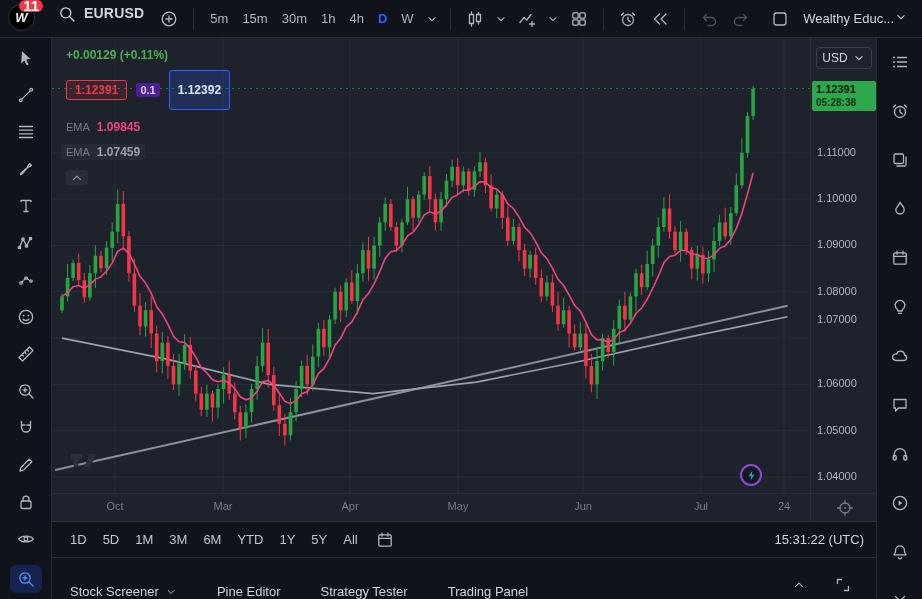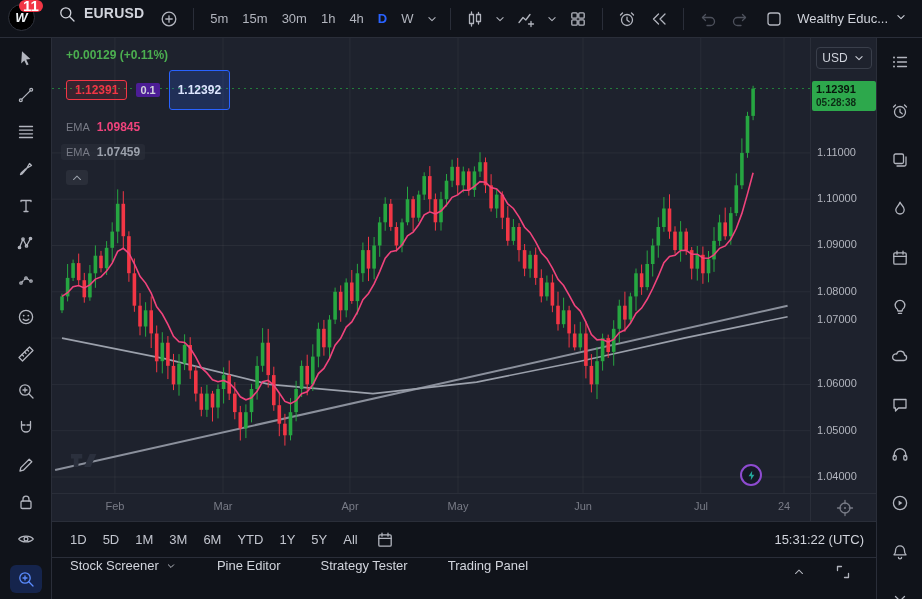--- a/index.html
+++ b/index.html
@@ -15,21 +15,21 @@
   .symbol-btn{display:flex;align-items:flex-start;gap:8px;padding:0 8px;height:28px;color:#d1d4dc}
   .symbol-text{font-size:14px;font-weight:700;letter-spacing:.2px}
   .iconbtn{display:flex;align-items:center;justify-content:center;width:30px;height:28px;color:#b2b5be}
   .iconbtn.sm{width:18px}
   .iconbtn.disabled{color:#4d515c}
   .sep{width:1px;height:22px;background:#2a2e39;margin:0 7px}
   .tf-group{display:flex;align-items:center}
   .tfbtn{padding:0 7px;height:26px;font-size:13px;color:#b2b5be}
   .tfbtn.active{color:#2962ff;font-weight:700}
   .spacer{flex:1}
-  .account-btn{display:flex;align-items:center;gap:6px;font-size:13px;color:#d1d4dc;padding:0 6px;max-width:130px;white-space:nowrap}
+  .account-btn{display:flex;align-items:center;gap:0;font-size:13px;color:#d1d4dc;padding:0 6px;max-width:130px;white-space:nowrap}
 
   
   .left-rail{position:absolute;left:0;top:38px;width:52px;height:561px;background:#10131a;border-right:1px solid #2a2e39;display:flex;flex-direction:column;align-items:center;padding:8px 0 6px;gap:13px;z-index:5}
   .railbtn{width:34px;height:24px;display:flex;align-items:center;justify-content:center;color:#b2b5be;flex:0 0 auto}
   .railbtn.active-tool{margin-top:auto;width:32px;height:28px;background:rgba(41,98,255,.22);border-radius:6px;color:#5b8cff}
 
   
   .right-rail{position:absolute;left:876px;top:38px;width:46px;height:561px;background:#10131a;border-left:1px solid #2a2e39;display:flex;flex-direction:column;align-items:center;padding:12px 0 8px;gap:25px;z-index:5}
   .right-rail .railbtn:last-child{margin-top:auto}
 
@@ -64,21 +64,21 @@
   .axis-line{position:absolute;left:52px;top:493px;width:824px;height:1px;background:#2a2e39;z-index:5}
   .ttick{position:absolute;top:7px;transform:translateX(-50%);font-size:11px;color:#787b86}
 
   
   .range-row{position:absolute;left:52px;top:521px;width:824px;height:36px;background:#10131a;border-top:1px solid #2a2e39;display:flex;align-items:center;padding:0 10px;z-index:5}
   .rangebtn{padding:3px 8px;font-size:13px;color:#c2c5ce}
   .goto-btn{margin-left:10px;color:#b2b5be;display:flex;align-items:center}
   .clock{margin-left:auto;margin-right:2px;font-size:13px;color:#d1d4dc}
 
   
-  .tabs-row{position:absolute;left:52px;top:557px;width:824px;height:42px;background:#10131a;border-top:1px solid #2a2e39;display:flex;align-items:flex-start;gap:40px;padding:0 18px;z-index:5}
+  .tabs-row{position:absolute;left:52px;top:557px;width:824px;height:42px;background:#10131a;border-top:1px solid #2a2e39;display:flex;align-items:flex-end;gap:40px;padding:0 18px;z-index:5}
   .tabbtn{display:flex;align-items:center;gap:6px;font-size:13px;color:#d1d4dc}
   .panel-btns{margin-left:auto;display:flex;gap:14px}
   .panel-btns .iconbtn{color:#b2b5be}
 </style>
 </head>
 <body>
 
 <div class="app">
 
   <header class="topbar">
@@ -611,21 +611,21 @@
       <div class="cd">05:28:38</div>
     </div>
     <div class="corner-target"><svg viewBox="0 0 18 18" width="18" height="18" fill="none" stroke="currentColor" stroke-width="1.3" stroke-linecap="round" stroke-linejoin="round">
           <circle cx="9" cy="9" r="5"></circle>
           <path d="M9 1.5 v3.2 M9 13.3 v3.2 M1.5 9 h3.2 M13.3 9 h3.2"></path>
           <circle cx="9" cy="9" r="1" fill="currentColor" stroke="none"></circle>
         </svg></div>
   </div>
 
   <div class="time-axis" id="time-ticks">
-      <div class="ttick" style="left: 63px;">Feb</div>
+      <div class="ttick" style="left: 63px;">Oct</div>
       <div class="ttick" style="left: 171px;">Mar</div>
       <div class="ttick" style="left: 298px;">Apr</div>
       <div class="ttick" style="left: 406px;">May</div>
       <div class="ttick" style="left: 531px;">Jun</div>
       <div class="ttick" style="left: 649px;">Jul</div>
       <div class="ttick" style="left: 732px;">24</div>
     </div>
   <div class="axis-line"></div>
 
   <div class="range-row">

